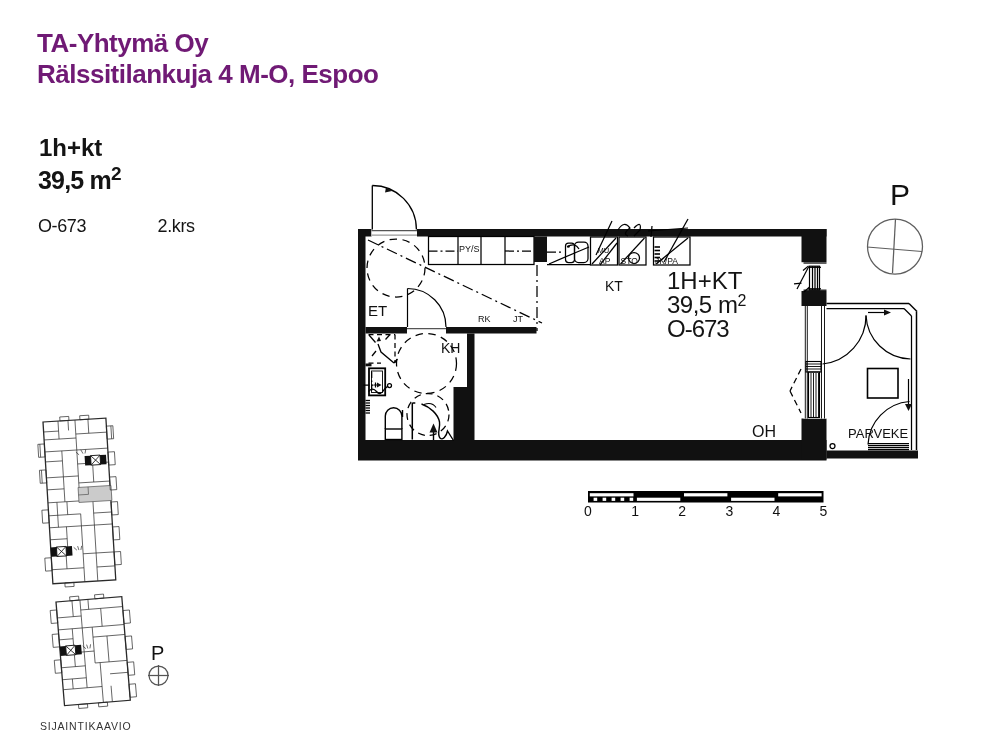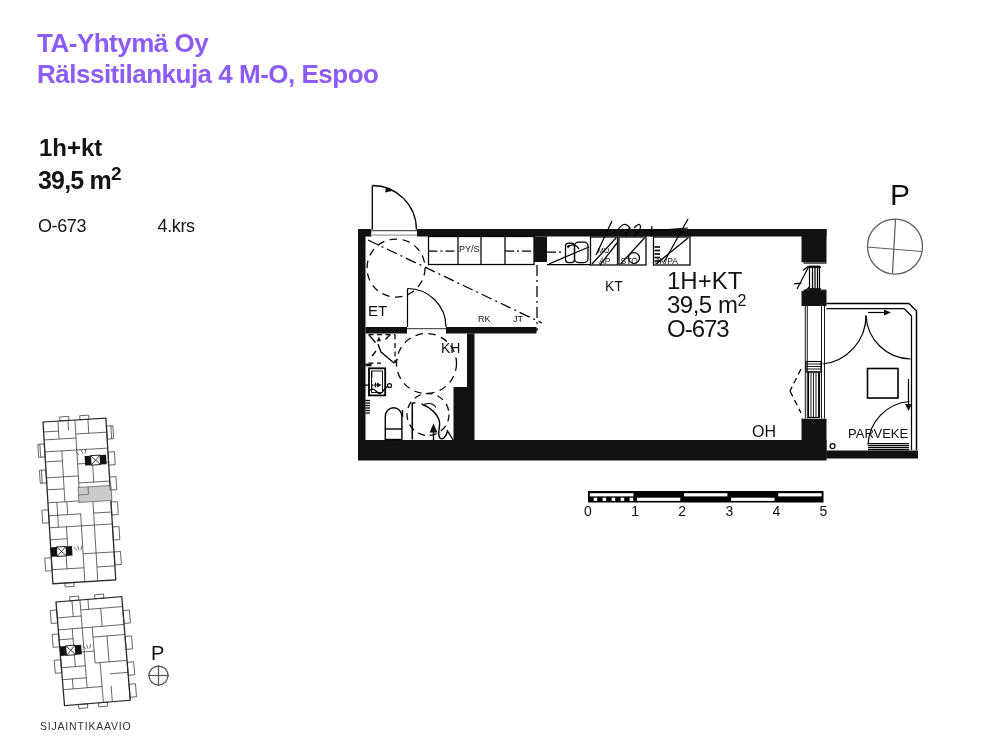--- a/index.html
+++ b/index.html
@@ -1,33 +1,33 @@
 <!DOCTYPE html>
 <html><head>
 <meta charset="utf-8">
 <style>
   html,body{margin:0;padding:0;}
   body{width:1000px;height:750px;background:#fff;font-family:"Liberation Sans",sans-serif;position:relative;overflow:hidden;}
-  .hdr{position:absolute;left:37px;top:28px;color:#8b5cf6;font-weight:bold;font-size:26px;line-height:31px;letter-spacing:-0.5px;}
+  .hdr{position:absolute;left:37px;top:28px;color:#701a75;font-weight:bold;font-size:26px;line-height:31px;letter-spacing:-0.5px;}
   .apt1{position:absolute;left:39px;top:136px;color:#141414;font-weight:bold;font-size:24px;line-height:24px;}
   .apt2{position:absolute;left:38px;top:161px;color:#141414;font-weight:bold;font-size:25px;line-height:25px;letter-spacing:-0.8px;}
   .meta{position:absolute;left:38px;top:216px;color:#141414;font-size:18px;letter-spacing:-0.4px;}
   .meta span{display:inline-block;}
   sup.sq{font-size:19px;vertical-align:8.5px;letter-spacing:0;}
 </style>
 </head>
 <body>
 
 <div class="hdr">TA-Yhtymä Oy<br>Rälssitilankuja 4 M-O, Espoo</div>
 
 <div class="apt1">1h+kt</div>
 
 <div class="apt2">39,5 m<sup class="sq">2</sup></div>
 
-<div class="meta"><span style="width:119.6px;">O-673</span><span>4.krs</span></div>
+<div class="meta"><span style="width:119.6px;">O-673</span><span>2.krs</span></div>
 
 <svg width="1000" height="750" viewBox="0 0 1000 750" style="position:absolute;left:0;top:0;">
 <g fill="none" stroke="#000" stroke-width="1.25">
 
 <g>
 <rect x="358" y="229" width="13.5" height="7.5" fill="#111" stroke="none"></rect>
 <rect x="417" y="229" width="409.5" height="7.5" fill="#111" stroke="none"></rect>
 </g>
 
 <g>

